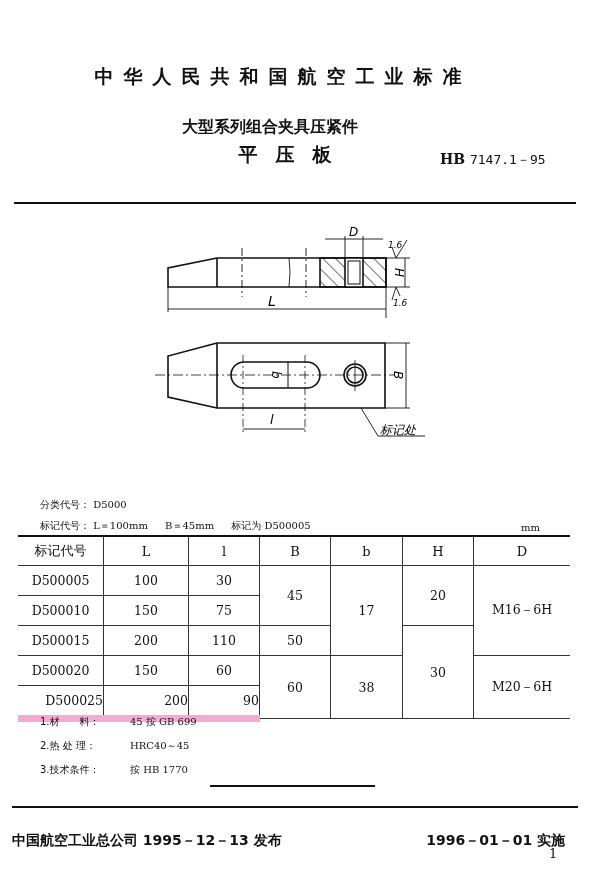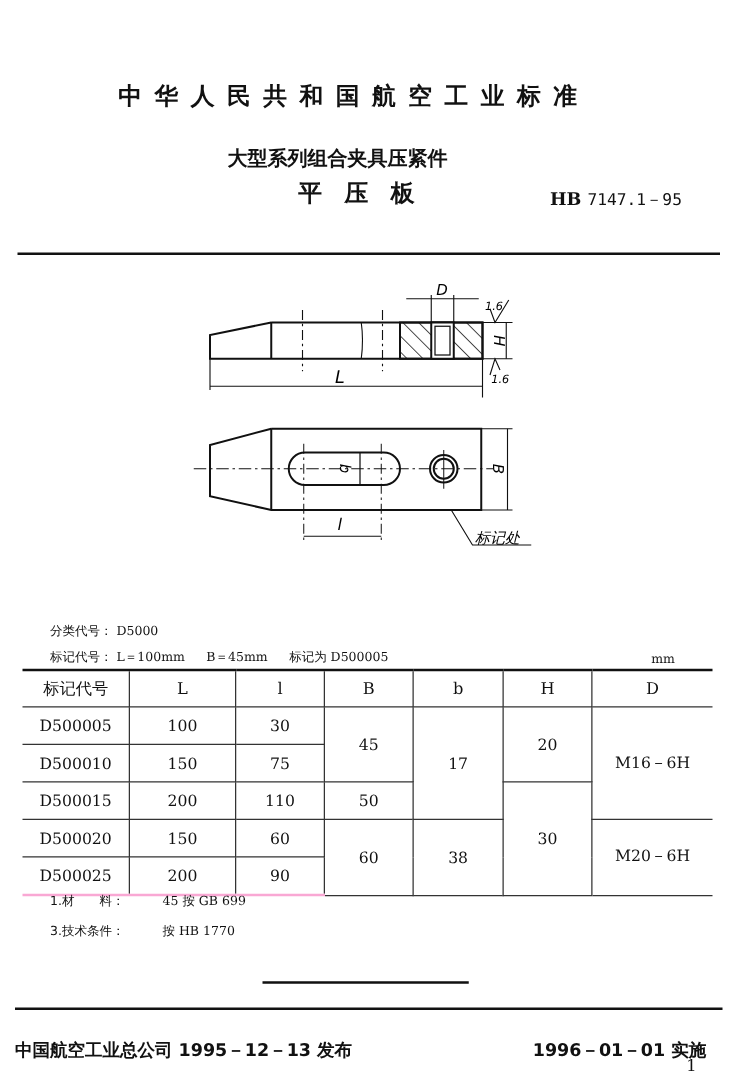--- a/index.html
+++ b/index.html
@@ -10,21 +10,21 @@
   .hdr { left:0; width:556px; text-align:center; top:64px; font-size:19px; font-weight:bold; letter-spacing:10px; padding-left:10px; box-sizing:border-box; }
   .t1 { left:0; width:540px; text-align:center; top:117px; font-size:16px; font-weight:bold; padding-left:0px; }
   .t2 { left:0; width:540px; text-align:center; top:142px; font-size:19px; font-weight:bold; letter-spacing:18px;margin-left:24px; }
   .std { left:440px; top:151px; font-size:14px; font-weight:bold; }
   .std .num { font-weight:normal; font-family:"DejaVu Sans Mono","Liberation Mono",monospace; font-size:13px; }
   .rule { position:absolute; background:#111; }
   .meta { font-size:10px;text-align:right; }
   table.spec { position:absolute; left:18px; top:535px; width:552px; border-collapse:collapse; font-size:12.5px; }
   table.spec td { border:1px solid #333; text-align:center; height:29px; padding:0; }
   table.spec tr:first-child td { border-top:2px solid #111; height:28px; font-size:13px; }
-  table.spec tr:last-child td { border-bottom:2px solid #f9a8d4; }
+  table.spec tr:last-child td { border-bottom:7px solid #f9a8d4;text-align:right; }
   table.spec td:first-child { border-left:none; }
   table.spec td:last-child { border-right:none; }
   .notes { font-size:10px; line-height:24px; }
   .foot { font-size:14px; font-weight:bold;margin-top:12px; }
 </style>
 </head>
 <body>
 
 <div class="abs hdr sans">中华人民共和国航空工业标准</div>
 <div class="abs t1 sans">大型系列组合夹具压紧件</div>
@@ -159,20 +159,21 @@
   <tr>
     <td>D500025</td>
     <td>200</td>
     <td>90</td>
   </tr>
 </tbody>
   </table>
 
 <div class="abs notes" style="left:40px; top:710px;">
   <div><span class="sans" style="display:inline-block; width:90px;">1.材　　料：</span><span>45 按 GB 699</span></div>
+  <div><span class="sans" style="display:inline-block; width:90px;">2.热 处 理：</span><span>HRC40～45</span></div>
   <div><span class="sans" style="display:inline-block; width:90px;">3.技术条件：</span><span>按 HB 1770</span></div>
 </div>
 <div class="rule" style="left:210px; top:785px; width:165px; height:1.5px;"></div>
 
 <div class="rule" style="left:12px; top:806px; width:566px; height:1.5px;"></div>
 <div class="abs foot sans" style="left:12px; top:820px;">中国航空工业总公司 1995－12－13 发布</div>
 <div class="abs foot sans" style="right:35px; top:820px;">1996－01－01 实施</div>
 <div class="abs" style="left:549px; top:846px; font-size:13px;">1</div>
 
 </body></html>

